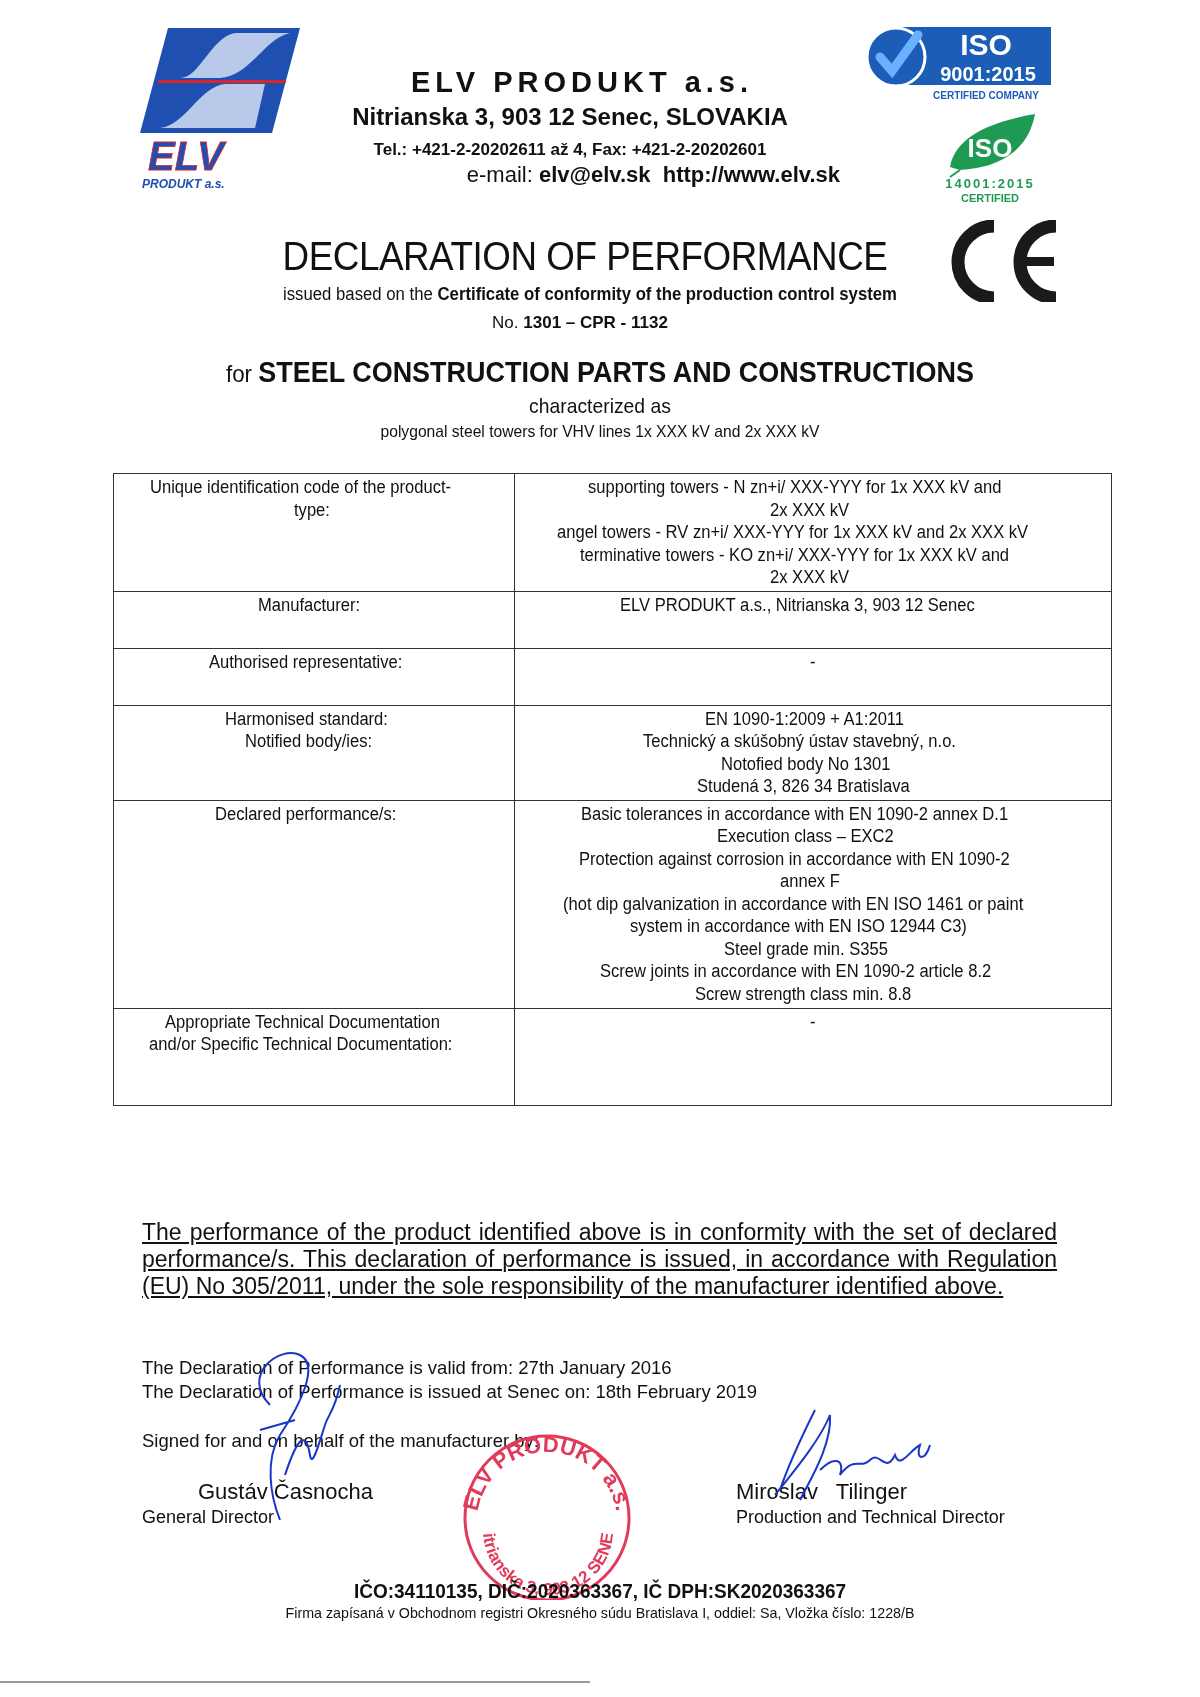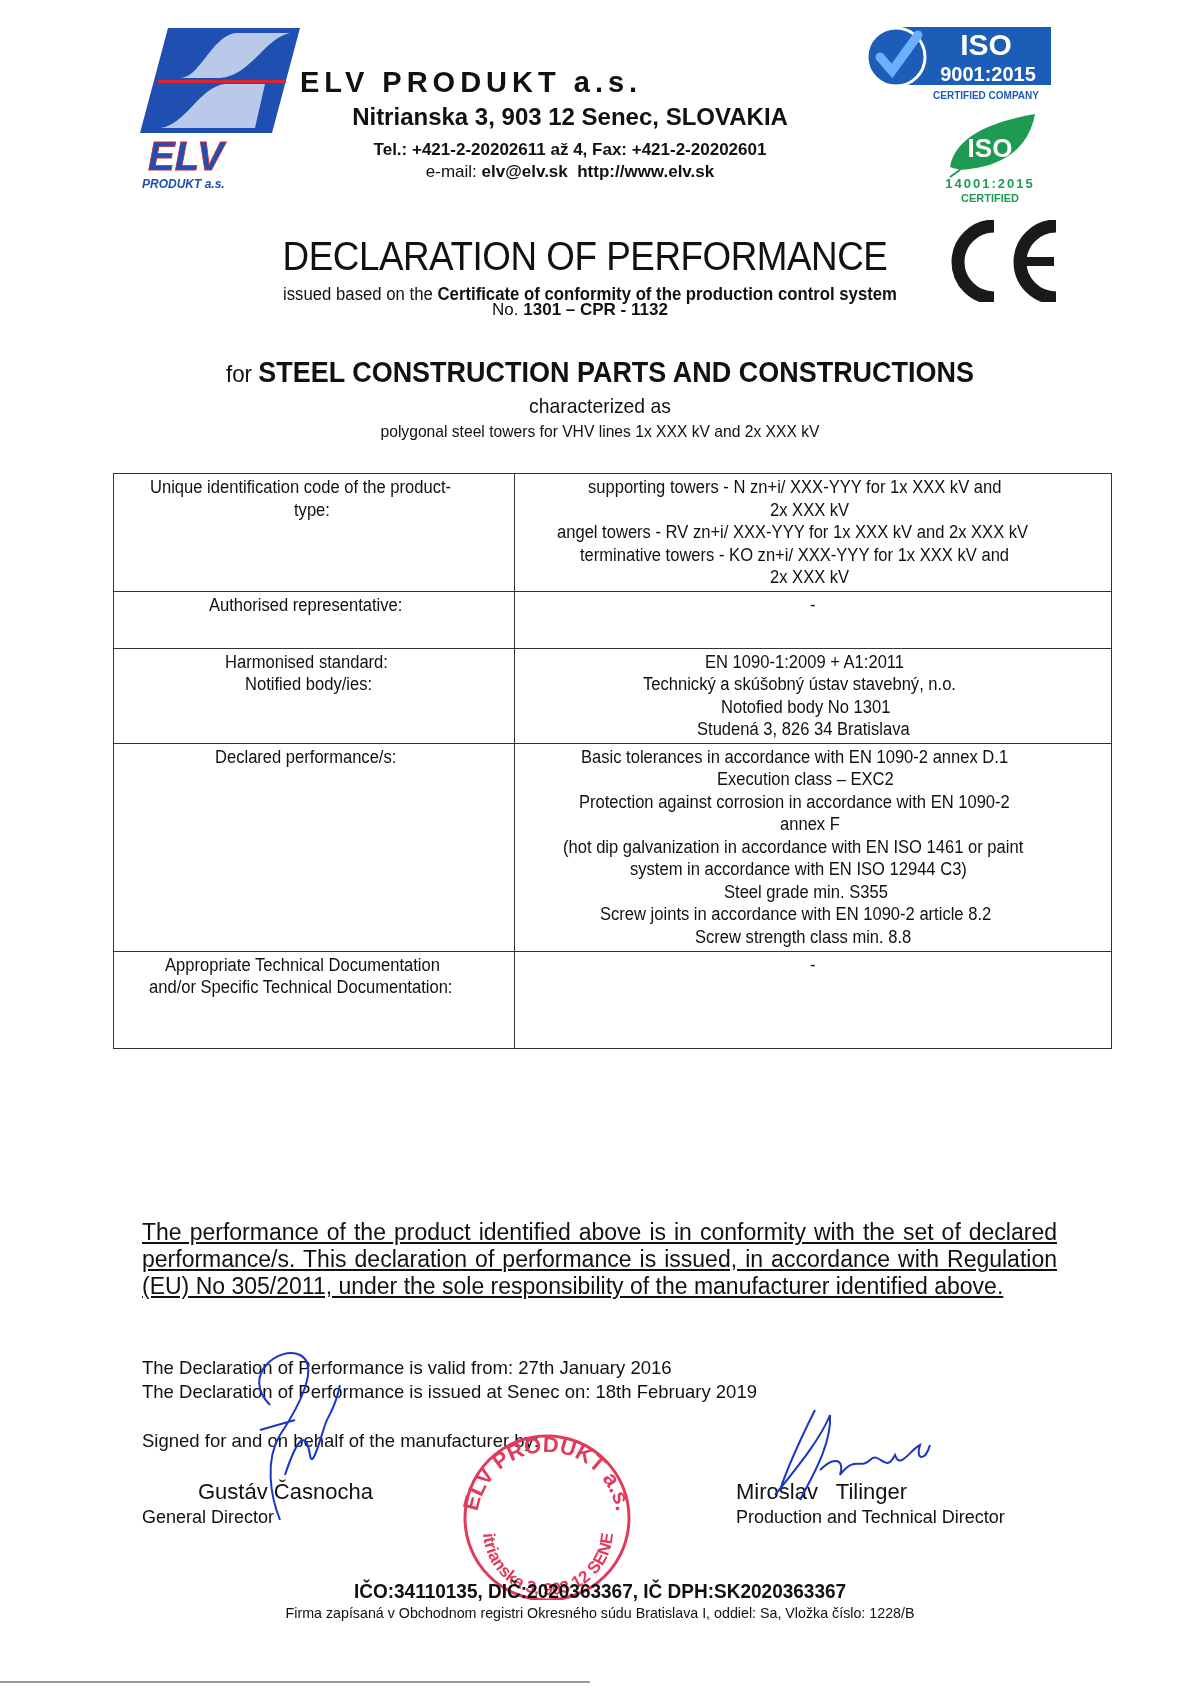--- a/index.html
+++ b/index.html
@@ -1,31 +1,31 @@
 <!DOCTYPE html>
 <html><head>
 <meta charset="utf-8">
 <style>
   html, body { margin:0; padding:0; background:#ffffff; }
   body { width:1200px; height:1697px; position:relative; overflow:hidden; color:#111; font-family:"Liberation Sans", sans-serif; }
   .abs { position:absolute; }
   
   #logo { left:140px; top:28px; width:160px; height:165px; }
-  #company-name { left:300px; top:66px; width:540px; text-align:left; font-size:29px; font-weight:bold; letter-spacing:5px; }
+  #company-name { left:312px; top:66px; width:540px; text-align:center; font-size:29px; font-weight:bold; letter-spacing:5px; }
   #company-address { left:300px; top:103px; width:540px; text-align:center; font-size:24px; font-weight:bold; }
   #company-tel { left:300px; top:140px; width:540px; text-align:center; font-size:17px; font-weight:bold; }
-  #company-contact { left:300px; top:162px; width:540px; text-align:center; font-size:17px; }
+  #company-contact { left:300px; top:162px; width:540px; text-align:right; font-size:22px; }
   #company-contact b { font-weight:bold; }
   #iso9001 { left:866px; top:27px; width:190px; height:75px; }
   #iso14001 { left:930px; top:112px; width:120px; height:95px; }
   
   #doc-title { left:225px; top:234px; width:720px; text-align:center; font-size:40px; font-weight:normal; letter-spacing:-0.5px; transform:scaleX(0.92); transform-origin:center; }
   #ce-mark { left:944px; top:220px; width:118px; height:82px; }
   #issued-line { left:200px; top:284px; width:780px; text-align:center; font-size:18px; transform:scaleX(0.93); transform-origin:center; }
-  #cert-no { left:380px; top:300px; width:400px; text-align:center; font-size:17px; }
+  #cert-no { left:380px; top:313px; width:400px; text-align:center; font-size:17px; }
   #subject-line { left:130px; top:356px; width:940px; text-align:center; font-size:29px; font-weight:bold; transform:scaleX(0.93); transform-origin:center; }
   #subject-line .for { font-weight:normal; font-size:24px; }
   #characterized { left:300px; top:394px; width:600px; text-align:center; font-size:21px; transform:scaleX(0.92); transform-origin:center;}
   #product-desc { left:200px; top:422px; width:800px; text-align:center; font-size:17px; transform:scaleX(0.92); transform-origin:center;}
   
   #dop-table { left:113px; top:473px; width:999px; border-collapse:collapse; position:absolute; font-size:18px; }
   #dop-table td { border:1.5px solid #333; vertical-align:top; padding:2px 6px 2px 6px; line-height:22.5px;text-align:center; }
   #dop-table td.label { width:388px; }
   #dop-table td.value { }
   .cond { display:inline-block; transform:scaleX(0.92); transform-origin:left; white-space:nowrap; }
@@ -113,20 +113,28 @@
     <td class="value">
       <span class="line"><span class="cond">supporting towers - N zn+i/ XXX-YYY for 1x XXX kV and</span></span>
       <span class="line"><span class="cond">2x XXX kV</span></span>
       <span class="line"><span class="cond">angel towers - RV zn+i/ XXX-YYY for 1x XXX kV and 2x XXX kV</span></span>
       <span class="line"><span class="cond">terminative towers - KO zn+i/ XXX-YYY for 1x XXX kV and</span></span>
       <span class="line"><span class="cond">2x XXX kV</span></span>
     </td>
   </tr>
   <tr style="height:57px">
     <td class="label">
+          <span class="line"><span class="cond">Manufacturer:</span></span>
+        </td>
+    <td class="value">
+          <span class="line"><span class="cond">ELV PRODUKT  a.s., Nitrianska 3, 903 12 Senec</span></span>
+        </td>
+  </tr>
+  <tr style="height:57px">
+    <td class="label">
           <span class="line"><span class="cond">Authorised representative:</span></span>
         </td>
     <td class="value">
           <span class="line"><span class="cond">-</span></span>
         </td>
   </tr>
   <tr style="height:94px">
     <td class="label">
           <span class="line"><span class="cond">Harmonised standard:</span></span>
           <span class="line"><span class="cond">Notified body/ies:</span></span>

